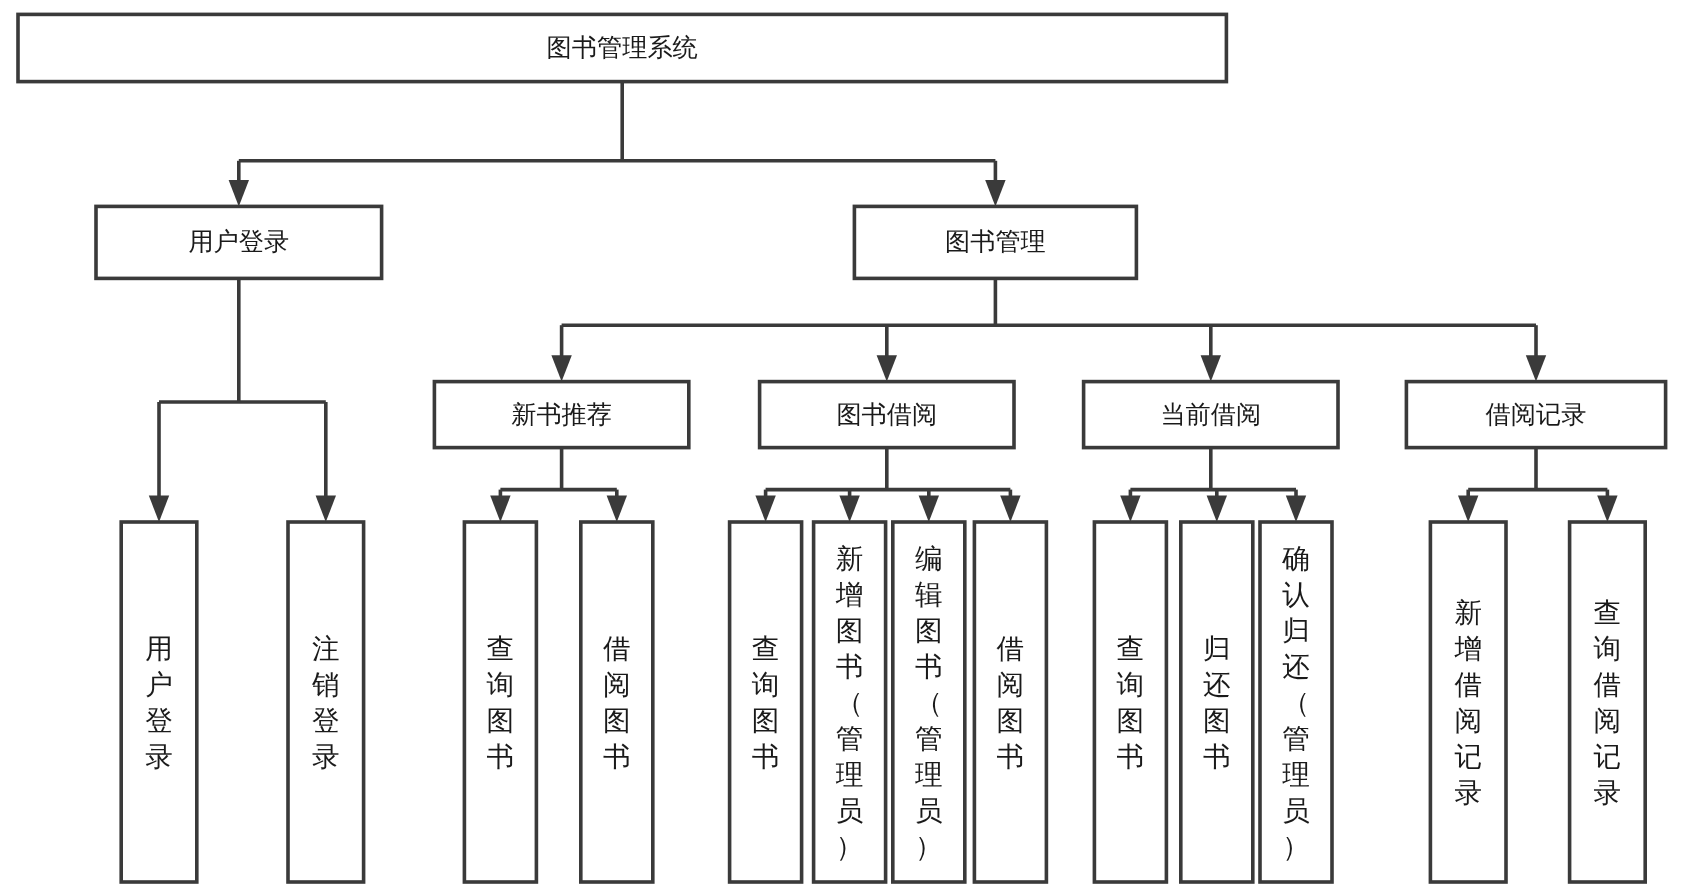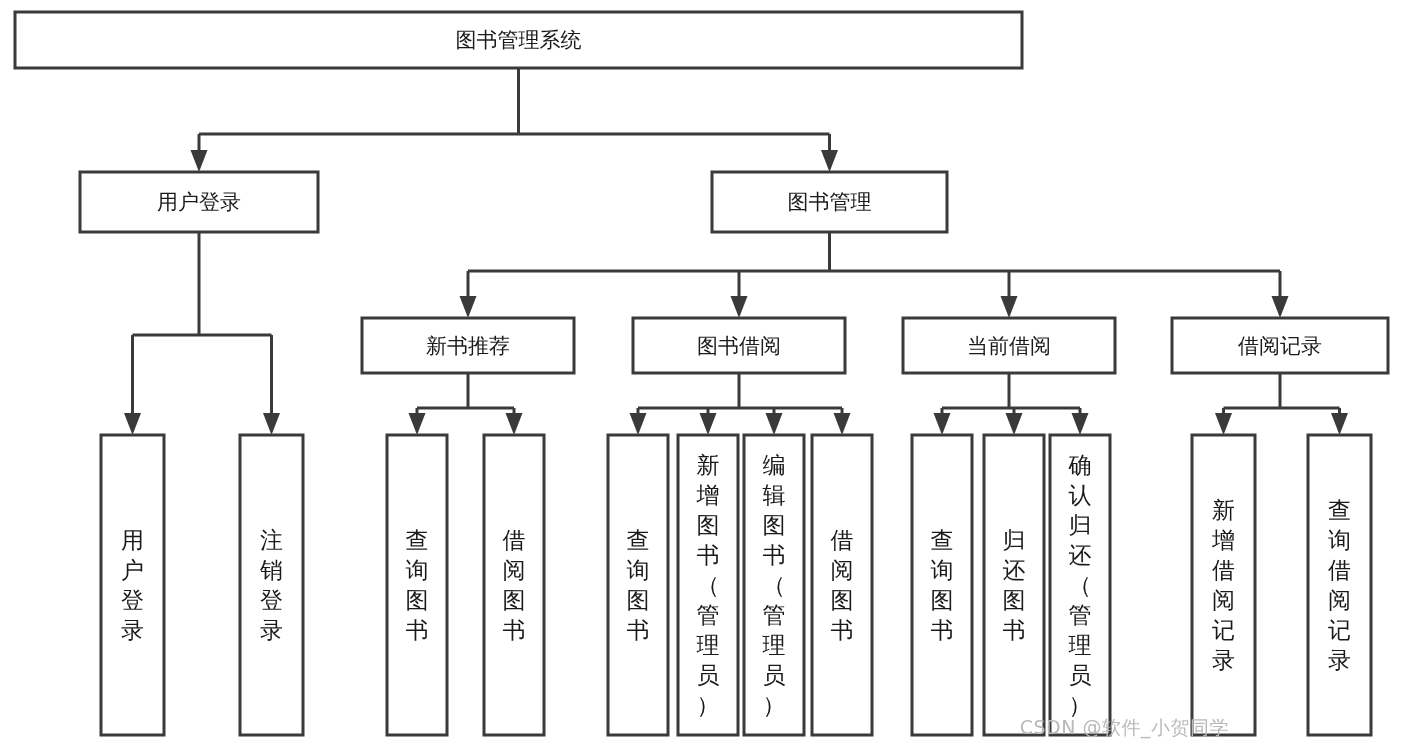--- a/index.html
+++ b/index.html
@@ -203,14 +203,13 @@
         <g>
           <rect class="node-box" x="1192" y="435" width="63" height="300"></rect>
           <text class="node-label-vert" x="1223.5" y="518.4"><tspan x="1223.5" dy="0">新</tspan><tspan x="1223.5" dy="30">增</tspan><tspan x="1223.5" dy="30">借</tspan><tspan x="1223.5" dy="30">阅</tspan><tspan x="1223.5" dy="30">记</tspan><tspan x="1223.5" dy="30">录</tspan></text>
         </g>
         <g>
           <rect class="node-box" x="1308" y="435" width="63" height="300"></rect>
           <text class="node-label-vert" x="1339.5" y="518.4"><tspan x="1339.5" dy="0">查</tspan><tspan x="1339.5" dy="30">询</tspan><tspan x="1339.5" dy="30">借</tspan><tspan x="1339.5" dy="30">阅</tspan><tspan x="1339.5" dy="30">记</tspan><tspan x="1339.5" dy="30">录</tspan></text>
         </g>
       </g>
   </svg>
-  <div class="watermark">CSDN @软件_小贺同学</div>
 </div>
 
 </body></html>

